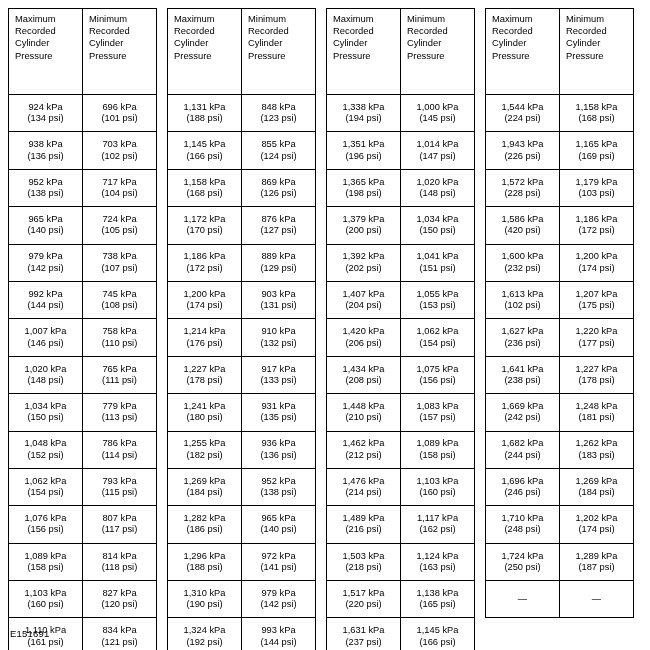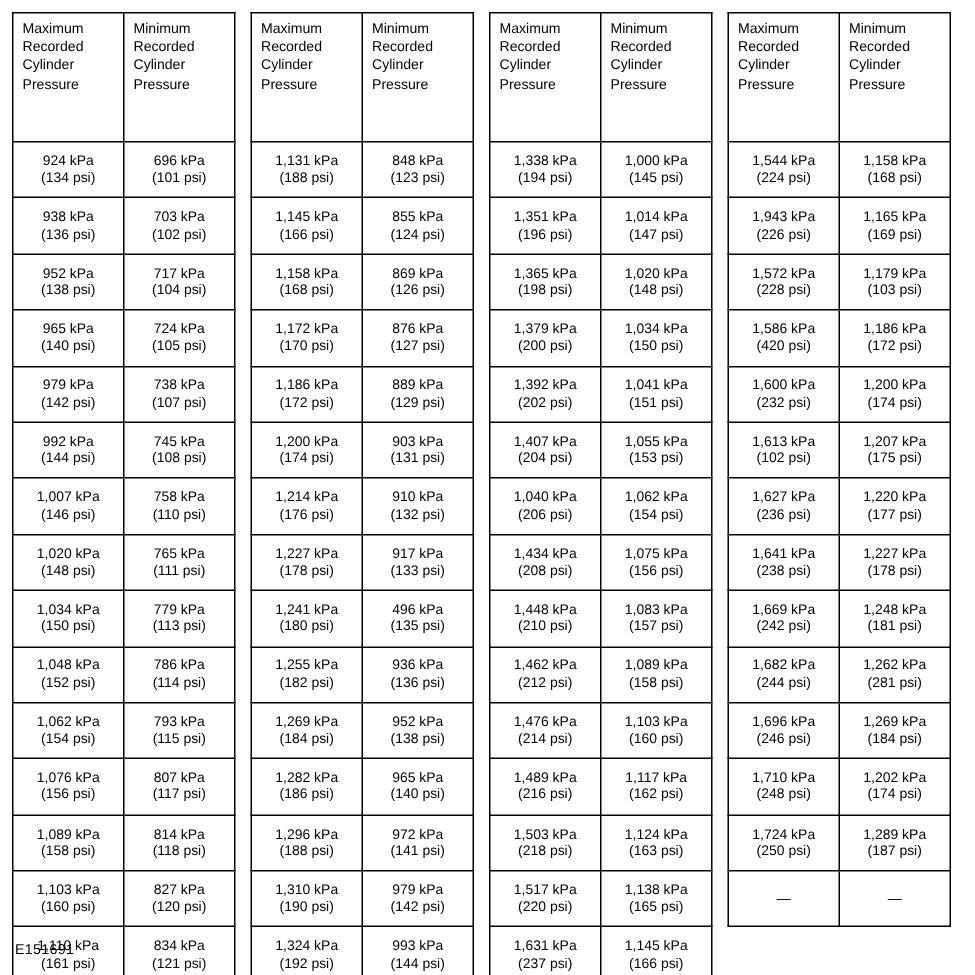--- a/index.html
+++ b/index.html
@@ -324,21 +324,21 @@
               <span class="cell-main">917 kPa</span>
               <span class="cell-sub">(133 psi)</span>
             </td>
           </tr>
           <tr>
             <td>
               <span class="cell-main">1,241 kPa</span>
               <span class="cell-sub">(180 psi)</span>
             </td>
             <td>
-              <span class="cell-main">496 kPa</span>
+              <span class="cell-main">931 kPa</span>
               <span class="cell-sub">(135 psi)</span>
             </td>
           </tr>
           <tr>
             <td>
               <span class="cell-main">1,255 kPa</span>
               <span class="cell-sub">(182 psi)</span>
             </td>
             <td>
               <span class="cell-main">936 kPa</span>
@@ -460,21 +460,21 @@
               <span class="cell-main">1,407 kPa</span>
               <span class="cell-sub">(204 psi)</span>
             </td>
             <td>
               <span class="cell-main">1,055 kPa</span>
               <span class="cell-sub">(153 psi)</span>
             </td>
           </tr>
           <tr>
             <td>
-              <span class="cell-main">1,040 kPa</span>
+              <span class="cell-main">1,420 kPa</span>
               <span class="cell-sub">(206 psi)</span>
             </td>
             <td>
               <span class="cell-main">1,062 kPa</span>
               <span class="cell-sub">(154 psi)</span>
             </td>
           </tr>
           <tr>
             <td>
               <span class="cell-main">1,434 kPa</span>
@@ -655,21 +655,21 @@
               <span class="cell-sub">(181 psi)</span>
             </td>
           </tr>
           <tr>
             <td>
               <span class="cell-main">1,682 kPa</span>
               <span class="cell-sub">(244 psi)</span>
             </td>
             <td>
               <span class="cell-main">1,262 kPa</span>
-              <span class="cell-sub">(281 psi)</span>
+              <span class="cell-sub">(183 psi)</span>
             </td>
           </tr>
           <tr>
             <td>
               <span class="cell-main">1,696 kPa</span>
               <span class="cell-sub">(246 psi)</span>
             </td>
             <td>
               <span class="cell-main">1,269 kPa</span>
               <span class="cell-sub">(184 psi)</span>

